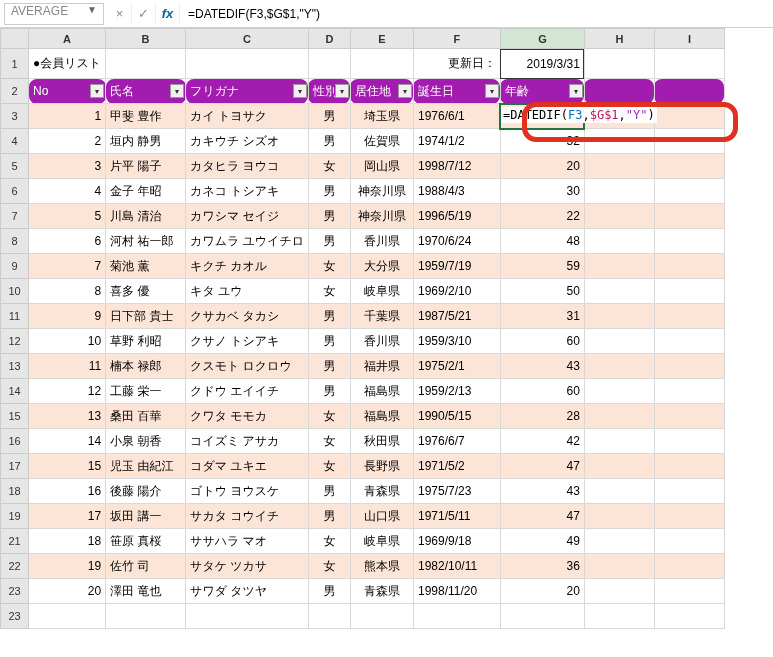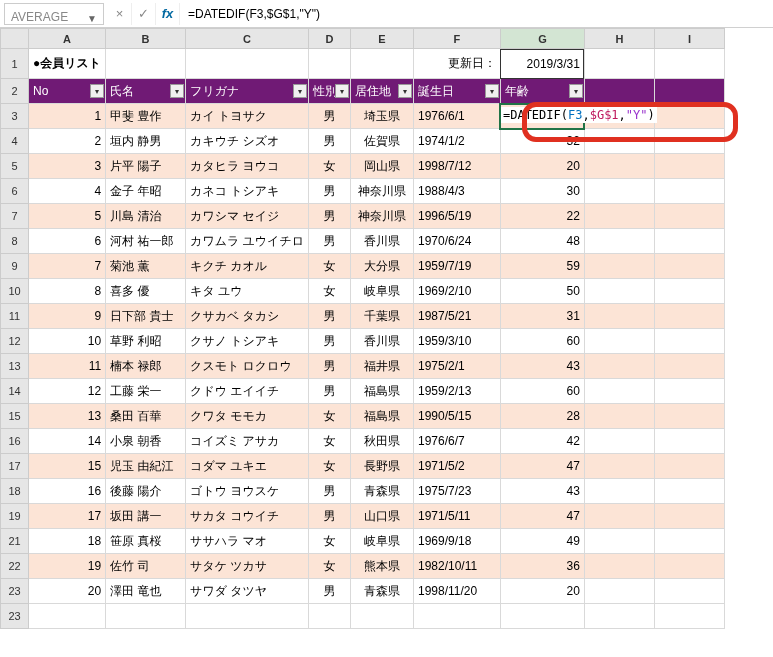--- a/index.html
+++ b/index.html
@@ -16,21 +16,21 @@
     border-bottom: 1px solid #d0d0d0;
     height: 28px;
     background: #fff;
   }
   .name-box {
     width: 100px;
     height: 22px;
     border: 1px solid #ccc;
     margin: 0 4px;
     display: flex;
-    align-items: flex-end;
+    align-items: flex-start;
     padding: 0 6px;
     font-size: 12px;
     color: #888;
     justify-content: space-between;
   }
   .name-box .chev { color: #666; font-size: 10px; }
   .fb-btn {
     width: 24px;
     height: 22px;
     display: flex;
@@ -72,39 +72,40 @@
     border: 1px solid #d9d9d9;
     height: 25px;
     padding: 0 4px;
     overflow: hidden;
     white-space: nowrap;
     vertical-align: middle;
     font-size: 12px;
   }
   .row1 td.cell { height: 30px; }
   .title-cell {
-    font-weight: bold;
+    font-weight: normal;
     font-size: 15px;
     overflow: visible;
     white-space: nowrap;
     margin-left: 22px;
   }
   .update-label { text-align: right; font-size: 14px; }
   .update-date {
     text-align: right;
     font-size: 14px;
     outline: 1.5px solid #333;
     outline-offset: -1px;
   }
   .thead td.cell {
-    background: #701a75;
+    background: #a21caf;
     color: #fff;
     font-size: 12px;
     position: relative;
     overflow: visible;
+    border-radius: 8px;
   }
   .filter-btn {
     position: absolute;
     right: 1px;
     top: 50%;
     transform: translateY(-50%);
     width: 14px;
     height: 14px;
     background: #f0f0f0;
     border: 1px solid #999;

